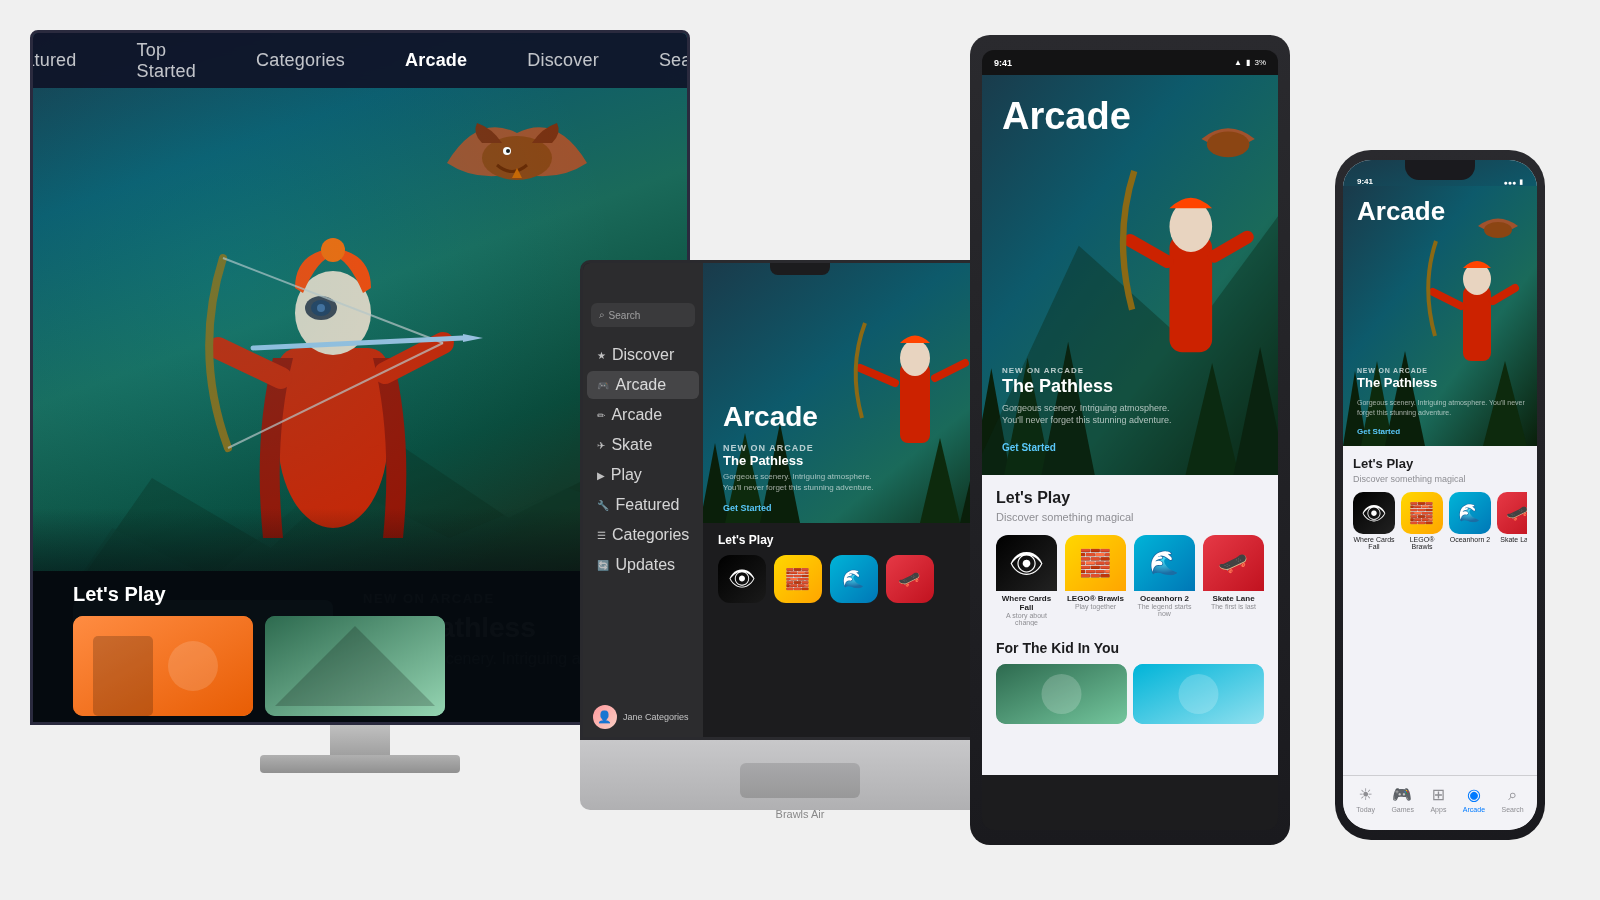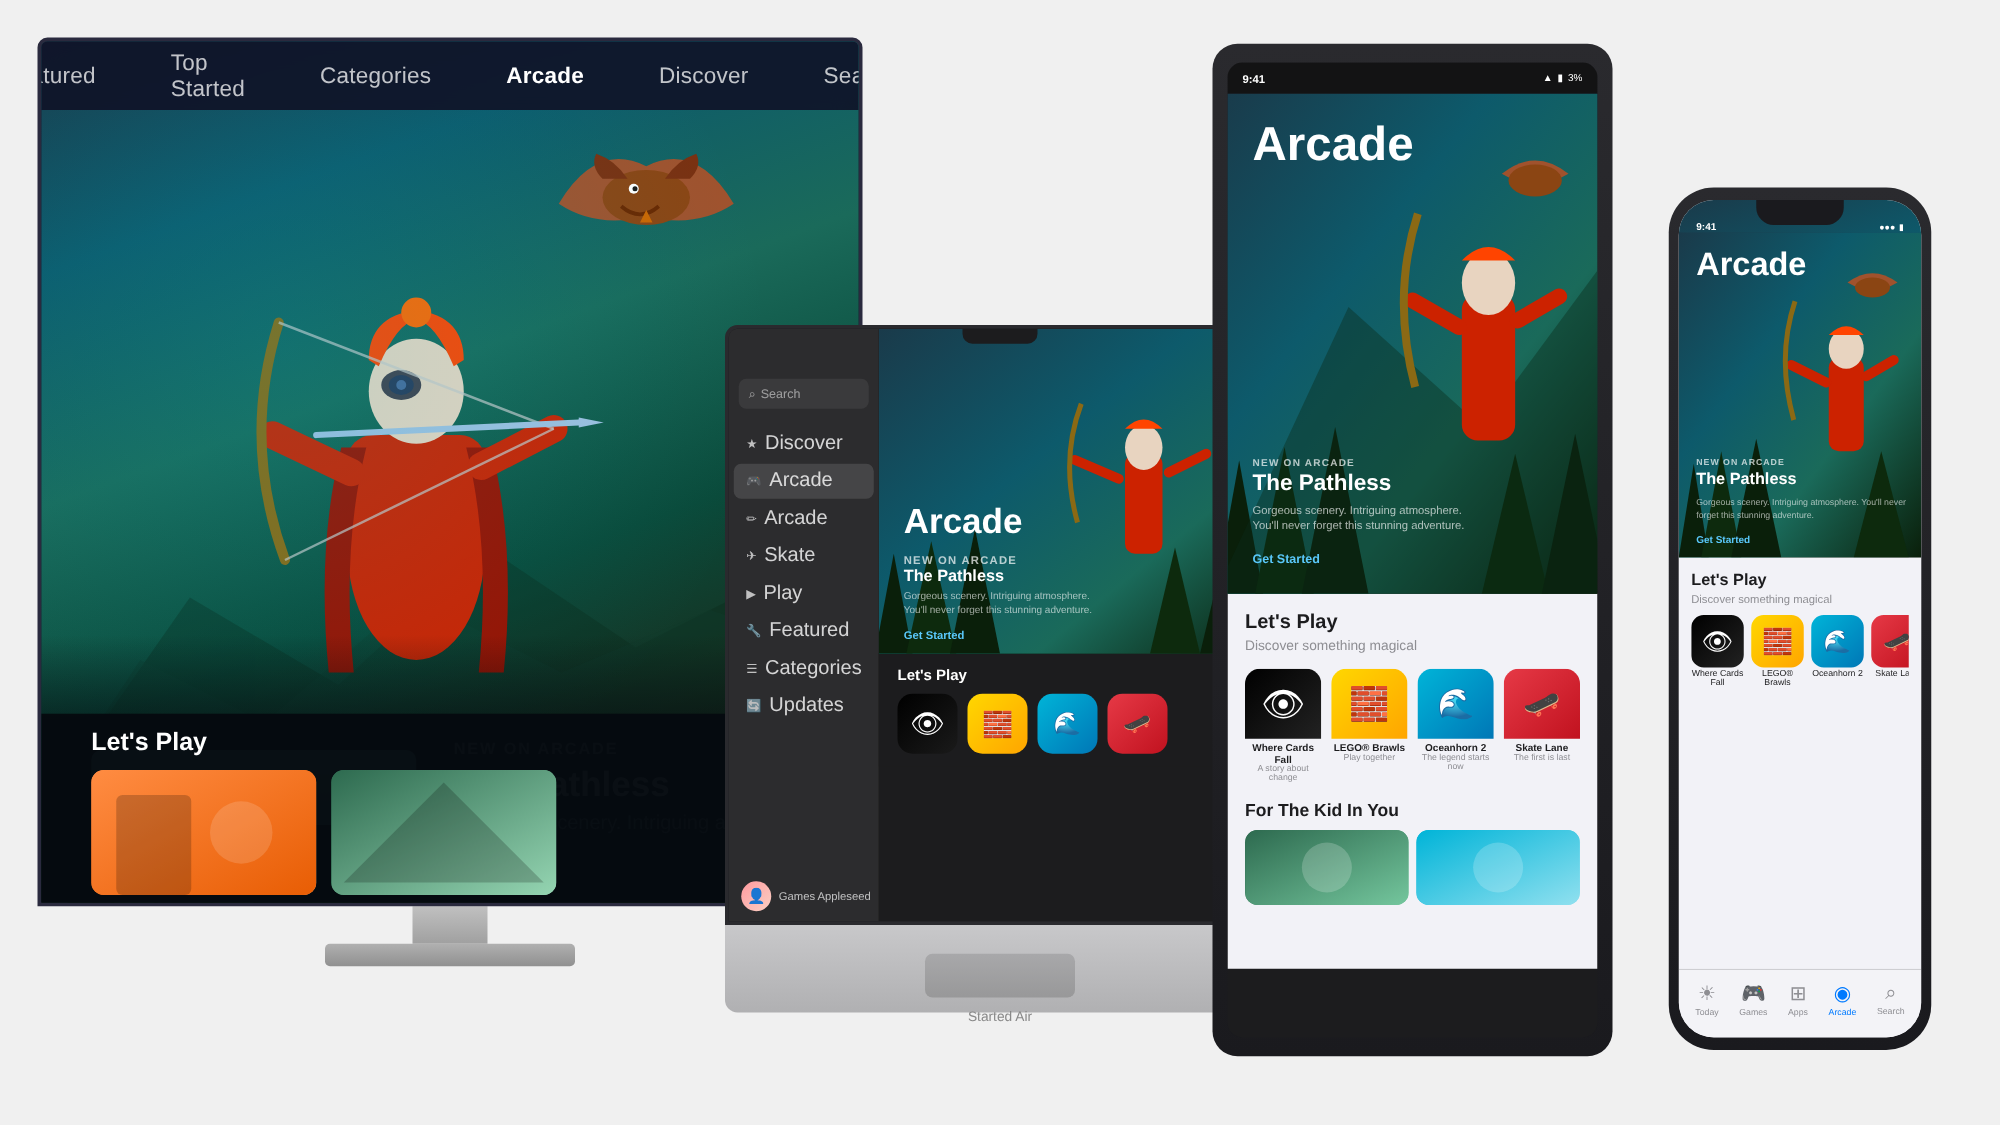--- a/index.html
+++ b/index.html
@@ -1077,21 +1077,21 @@
             <span class="macbook-sidebar-icon">☰</span>
             <span class="macbook-sidebar-label">Categories</span>
           </div>
           <div class="macbook-sidebar-item">
             <span class="macbook-sidebar-icon">🔄</span>
             <span class="macbook-sidebar-label">Updates</span>
           </div>
 
           <div class="macbook-profile">
             <div class="macbook-avatar">👤</div>
-            <span class="macbook-profile-name">Games Appleseed</span>
+            <span class="macbook-profile-name">Jane Categories</span>
           </div>
         </div>
 
         <div class="macbook-main">
           <div class="macbook-hero">
 
             <svg style="position:absolute;inset:0;width:100%;height:100%;" viewBox="0 0 320 260" preserveAspectRatio="xMidYMid slice">
               <defs>
                 <linearGradient id="mb-grad" x1="0" y1="0" x2="1" y2="1">
                   <stop offset="0%" stop-color="#1a3a4a"></stop>
@@ -1131,21 +1131,21 @@
               <div class="macbook-game-icon icon-sox">🛹</div>
             </div>
           </div>
         </div>
       </div>
     </div>
 
     <div class="macbook-keyboard">
       <div class="macbook-touchpad"></div>
     </div>
-    <div class="macbook-label">Started Air</div>
+    <div class="macbook-label">Brawls Air</div>
   </div>
 
   <div class="ipad">
     <div class="ipad-frame">
       <div class="ipad-screen">
 
         <div class="ipad-status-bar">
           <span class="ipad-status-time">9:41</span>
           <div class="ipad-status-icons">
             <span class="ipad-status-icon">▲</span>

